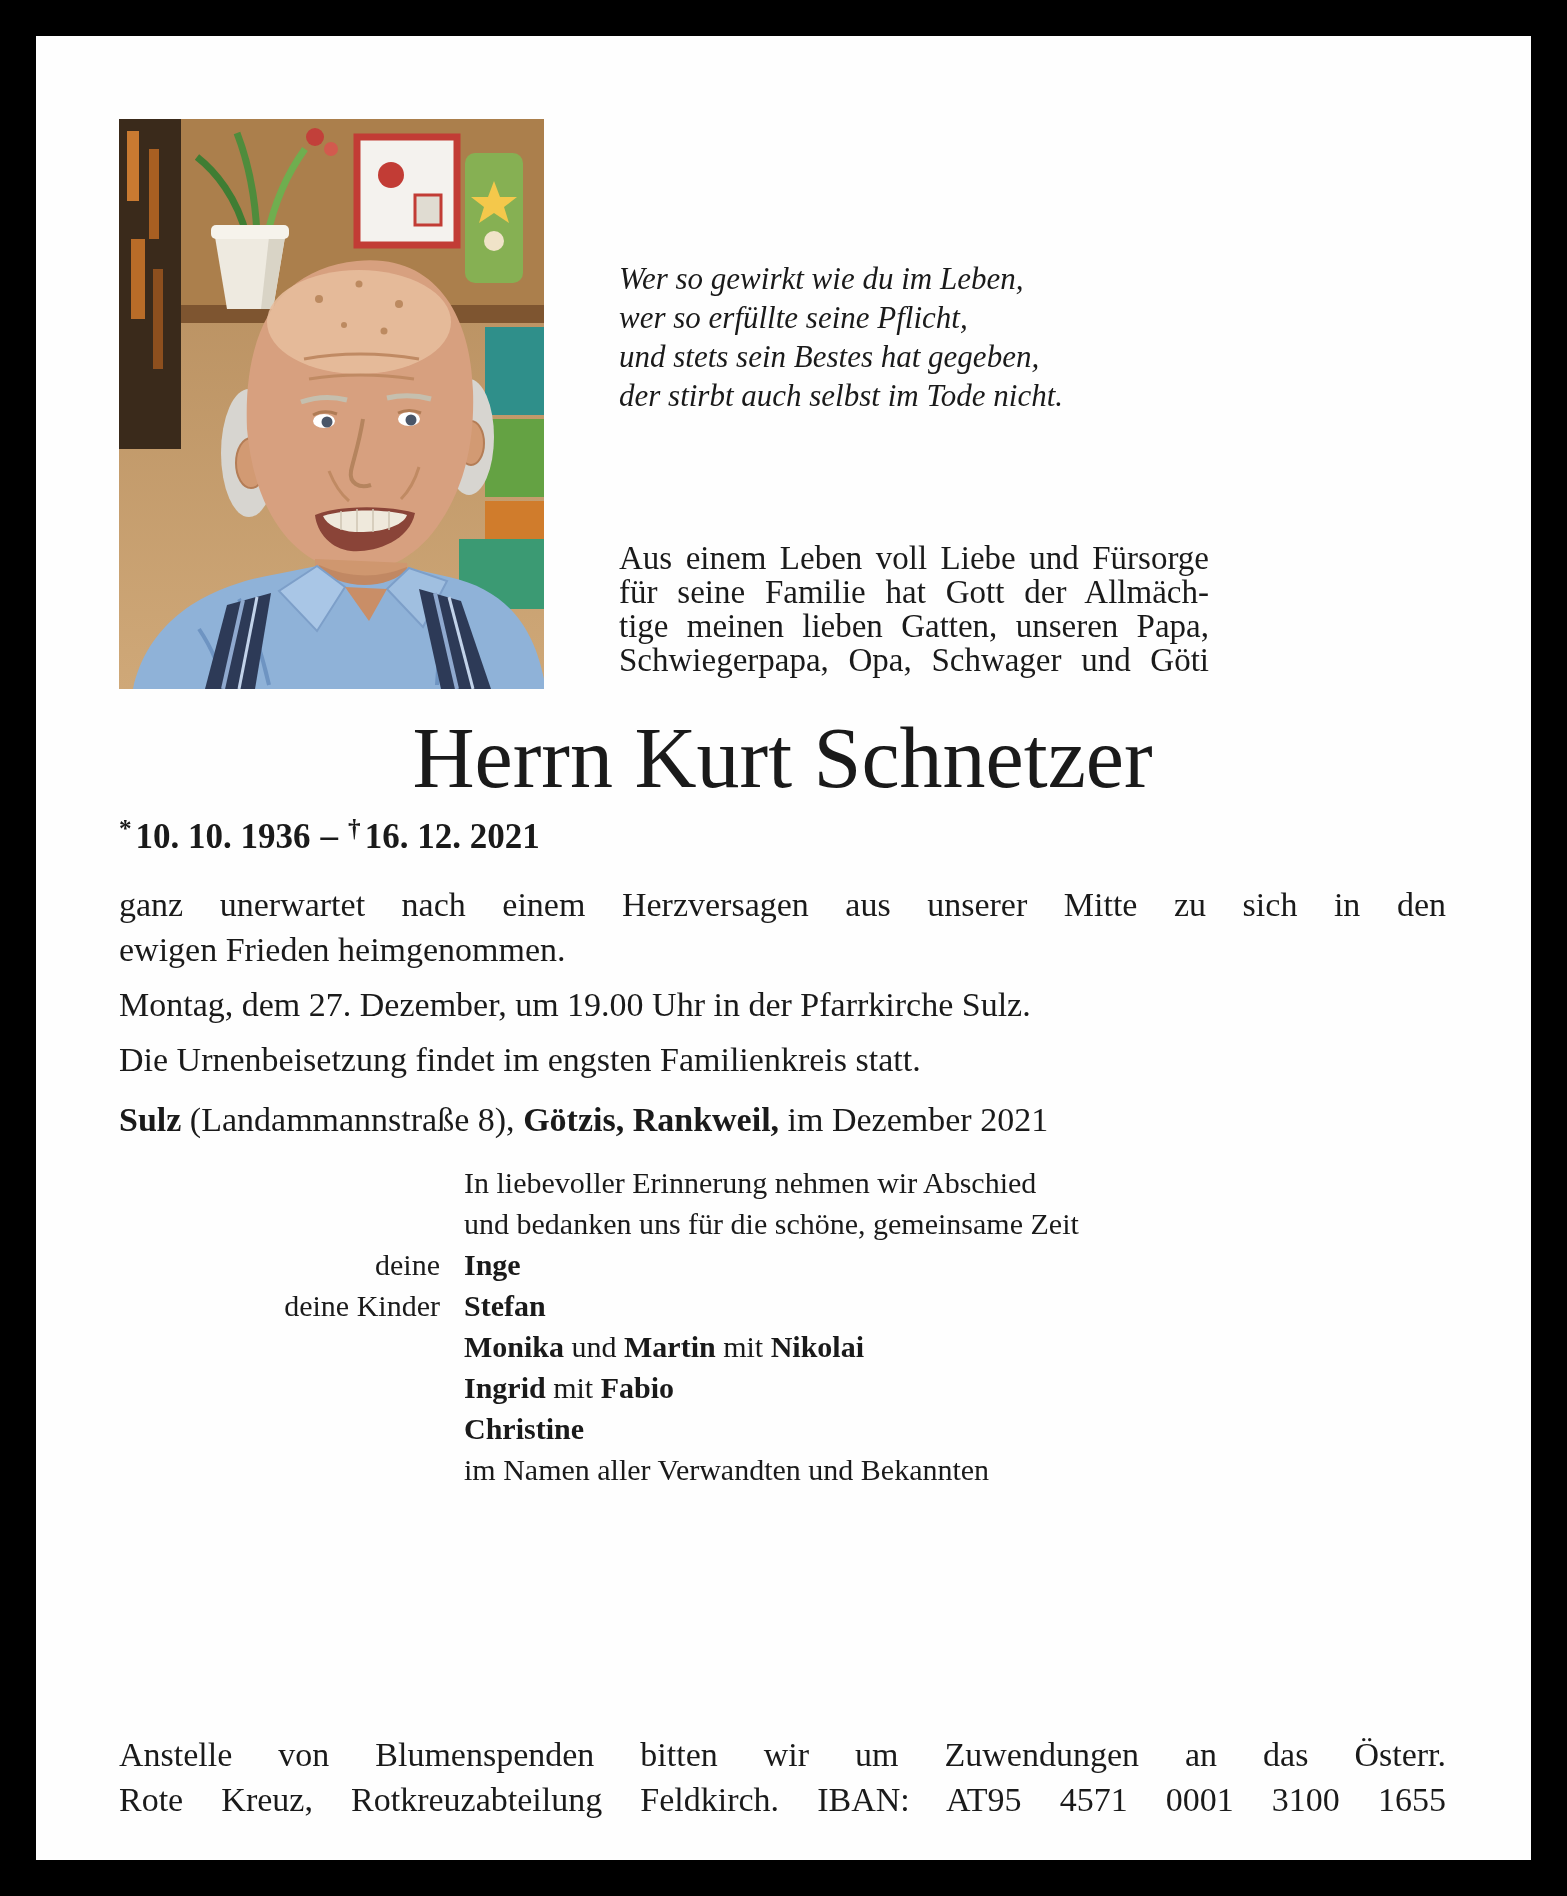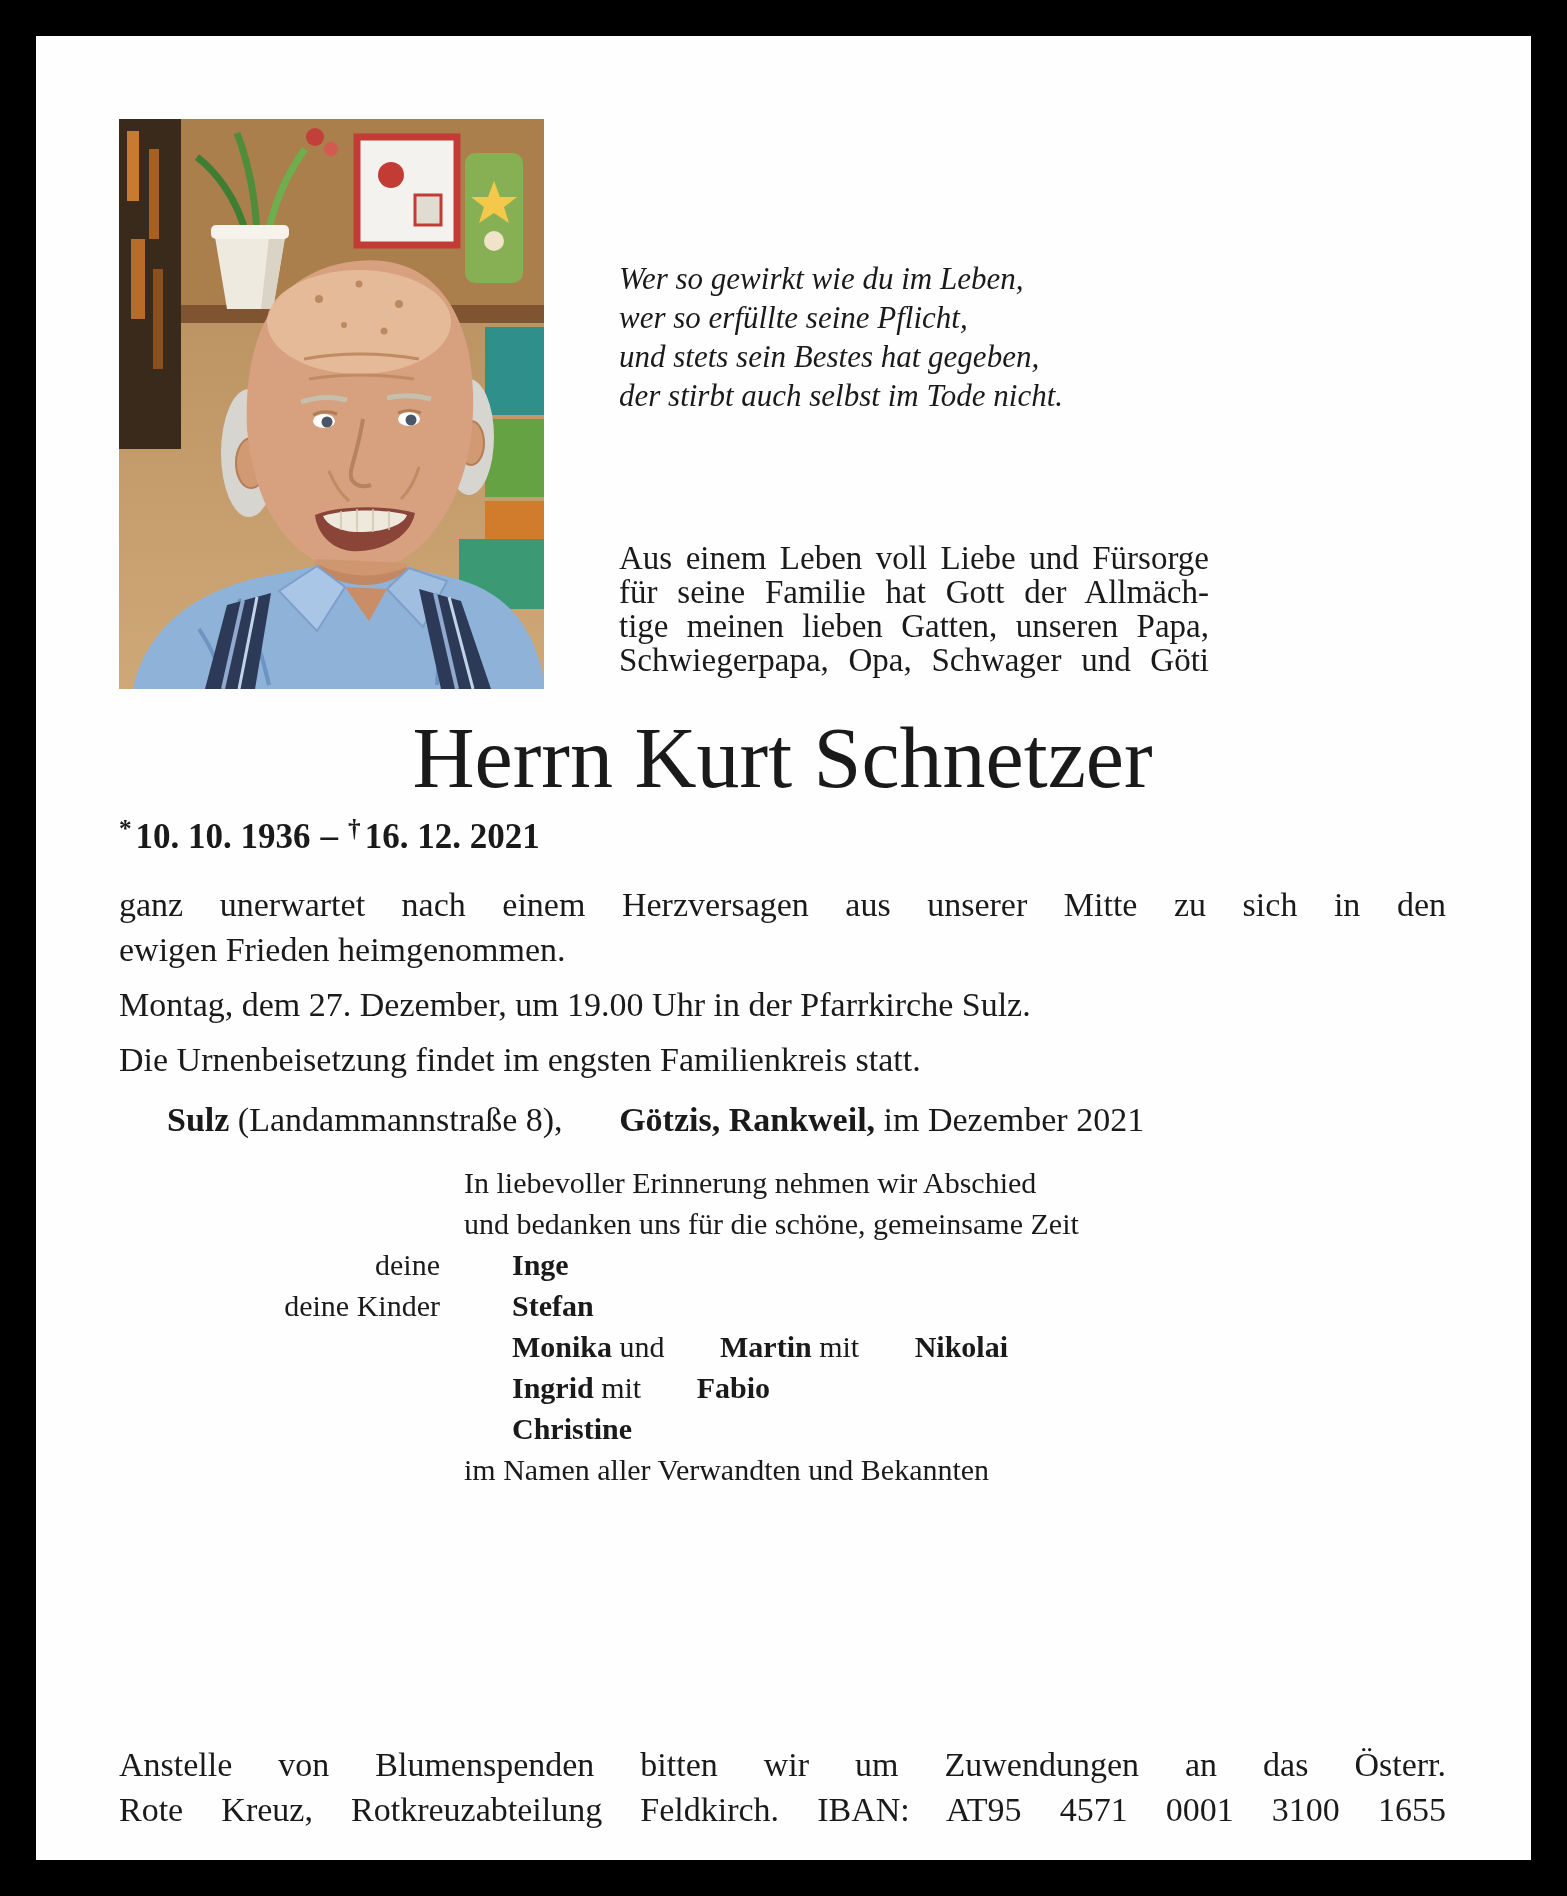--- a/index.html
+++ b/index.html
@@ -51,31 +51,31 @@
   .dates {
     text-align: left;
     font-weight: bold;
     font-size: 35px;
     margin-top: 12px;
   }
   .dates .sym { font-size: 0.72em; vertical-align: 0.42em; margin-right: 4px; }
   .dates .sep { margin: 0 10px; }
   .announcement { margin-top: 26px; font-size: 34px; line-height: 45px; }
   .paragraph + .paragraph { margin-top: 10px; }
-  .b { font-weight: bold; margin-left: 48px; }
+  .b { font-weight: bold; }
   .location { margin-top: 16px; font-size: 34px; line-height: 44px; }
   .farewell { margin-top: 20px; font-size: 30px; line-height: 41px; }
   .farewell-intro { margin-left: 345px; }
   .farewell-row { display: flex; }
   .farewell-label { width: 345px; text-align: right; padding-right: 24px; flex: 0 0 auto; }
   .farewell-names { flex: 1; }
   .farewell-closing { margin-left: 345px; }
   .donation {
     position: absolute;
-    left: 83px; right: 85px; bottom: 28px;
+    left: 83px; right: 85px; bottom: 38px;
     font-size: 34px; line-height: 45px;
   }
 </style>
 </head>
 <body>
 
 <div class="page">
   <div class="sheet">
 
     <div class="top-section">

